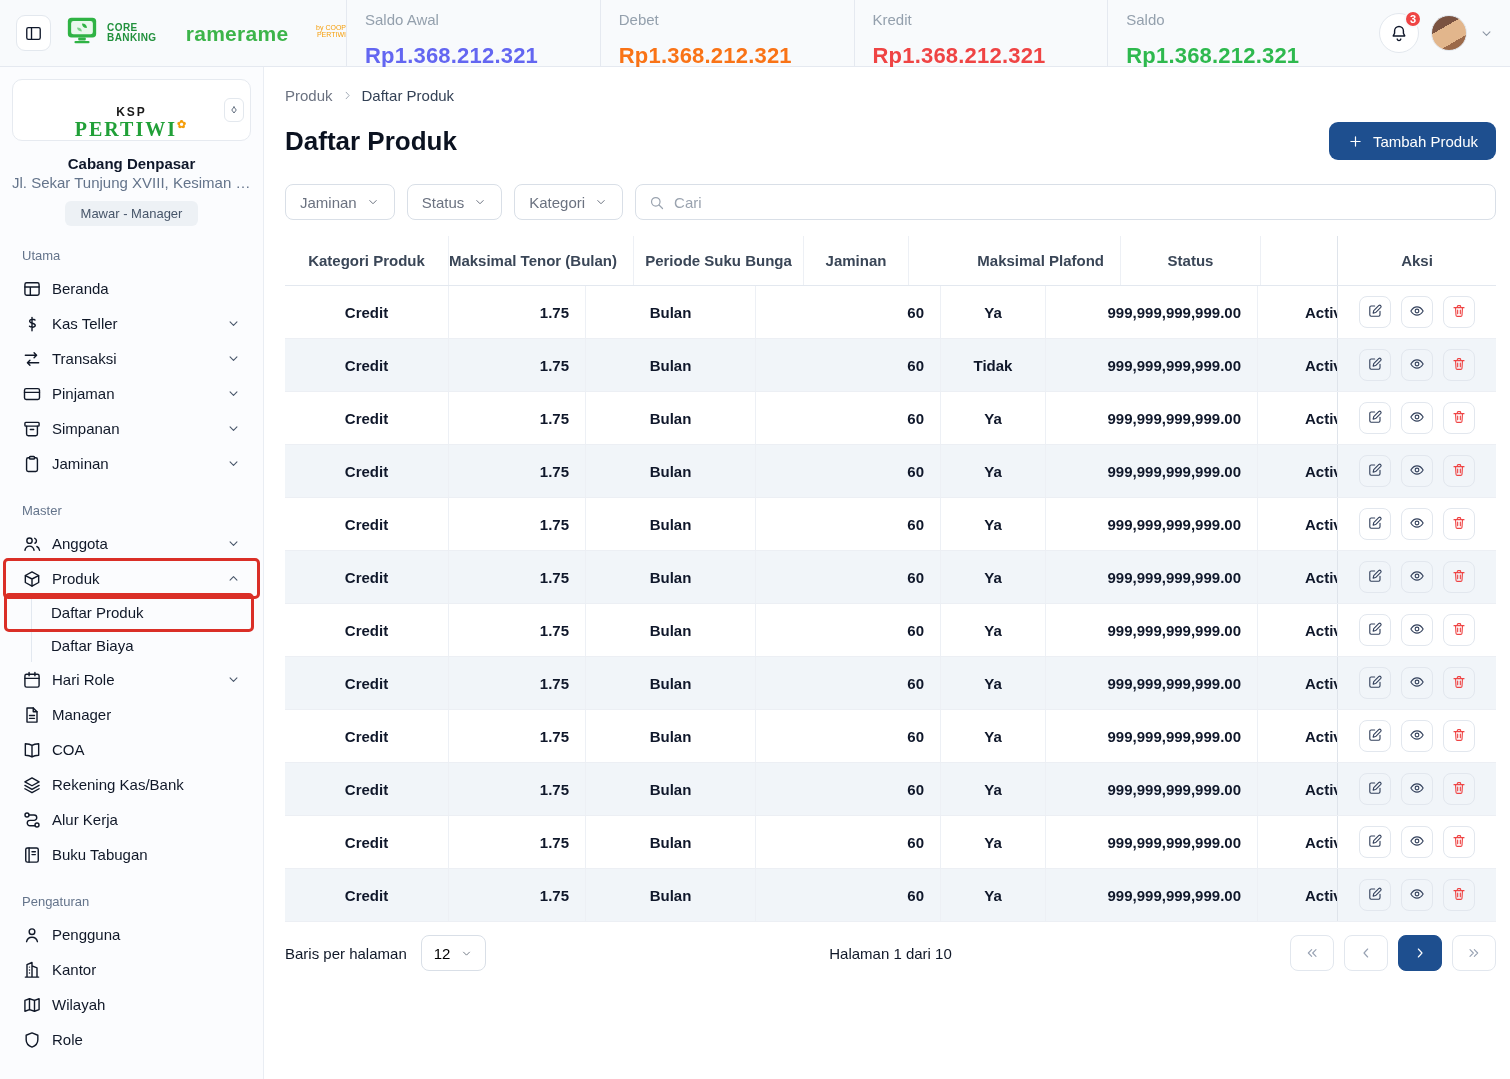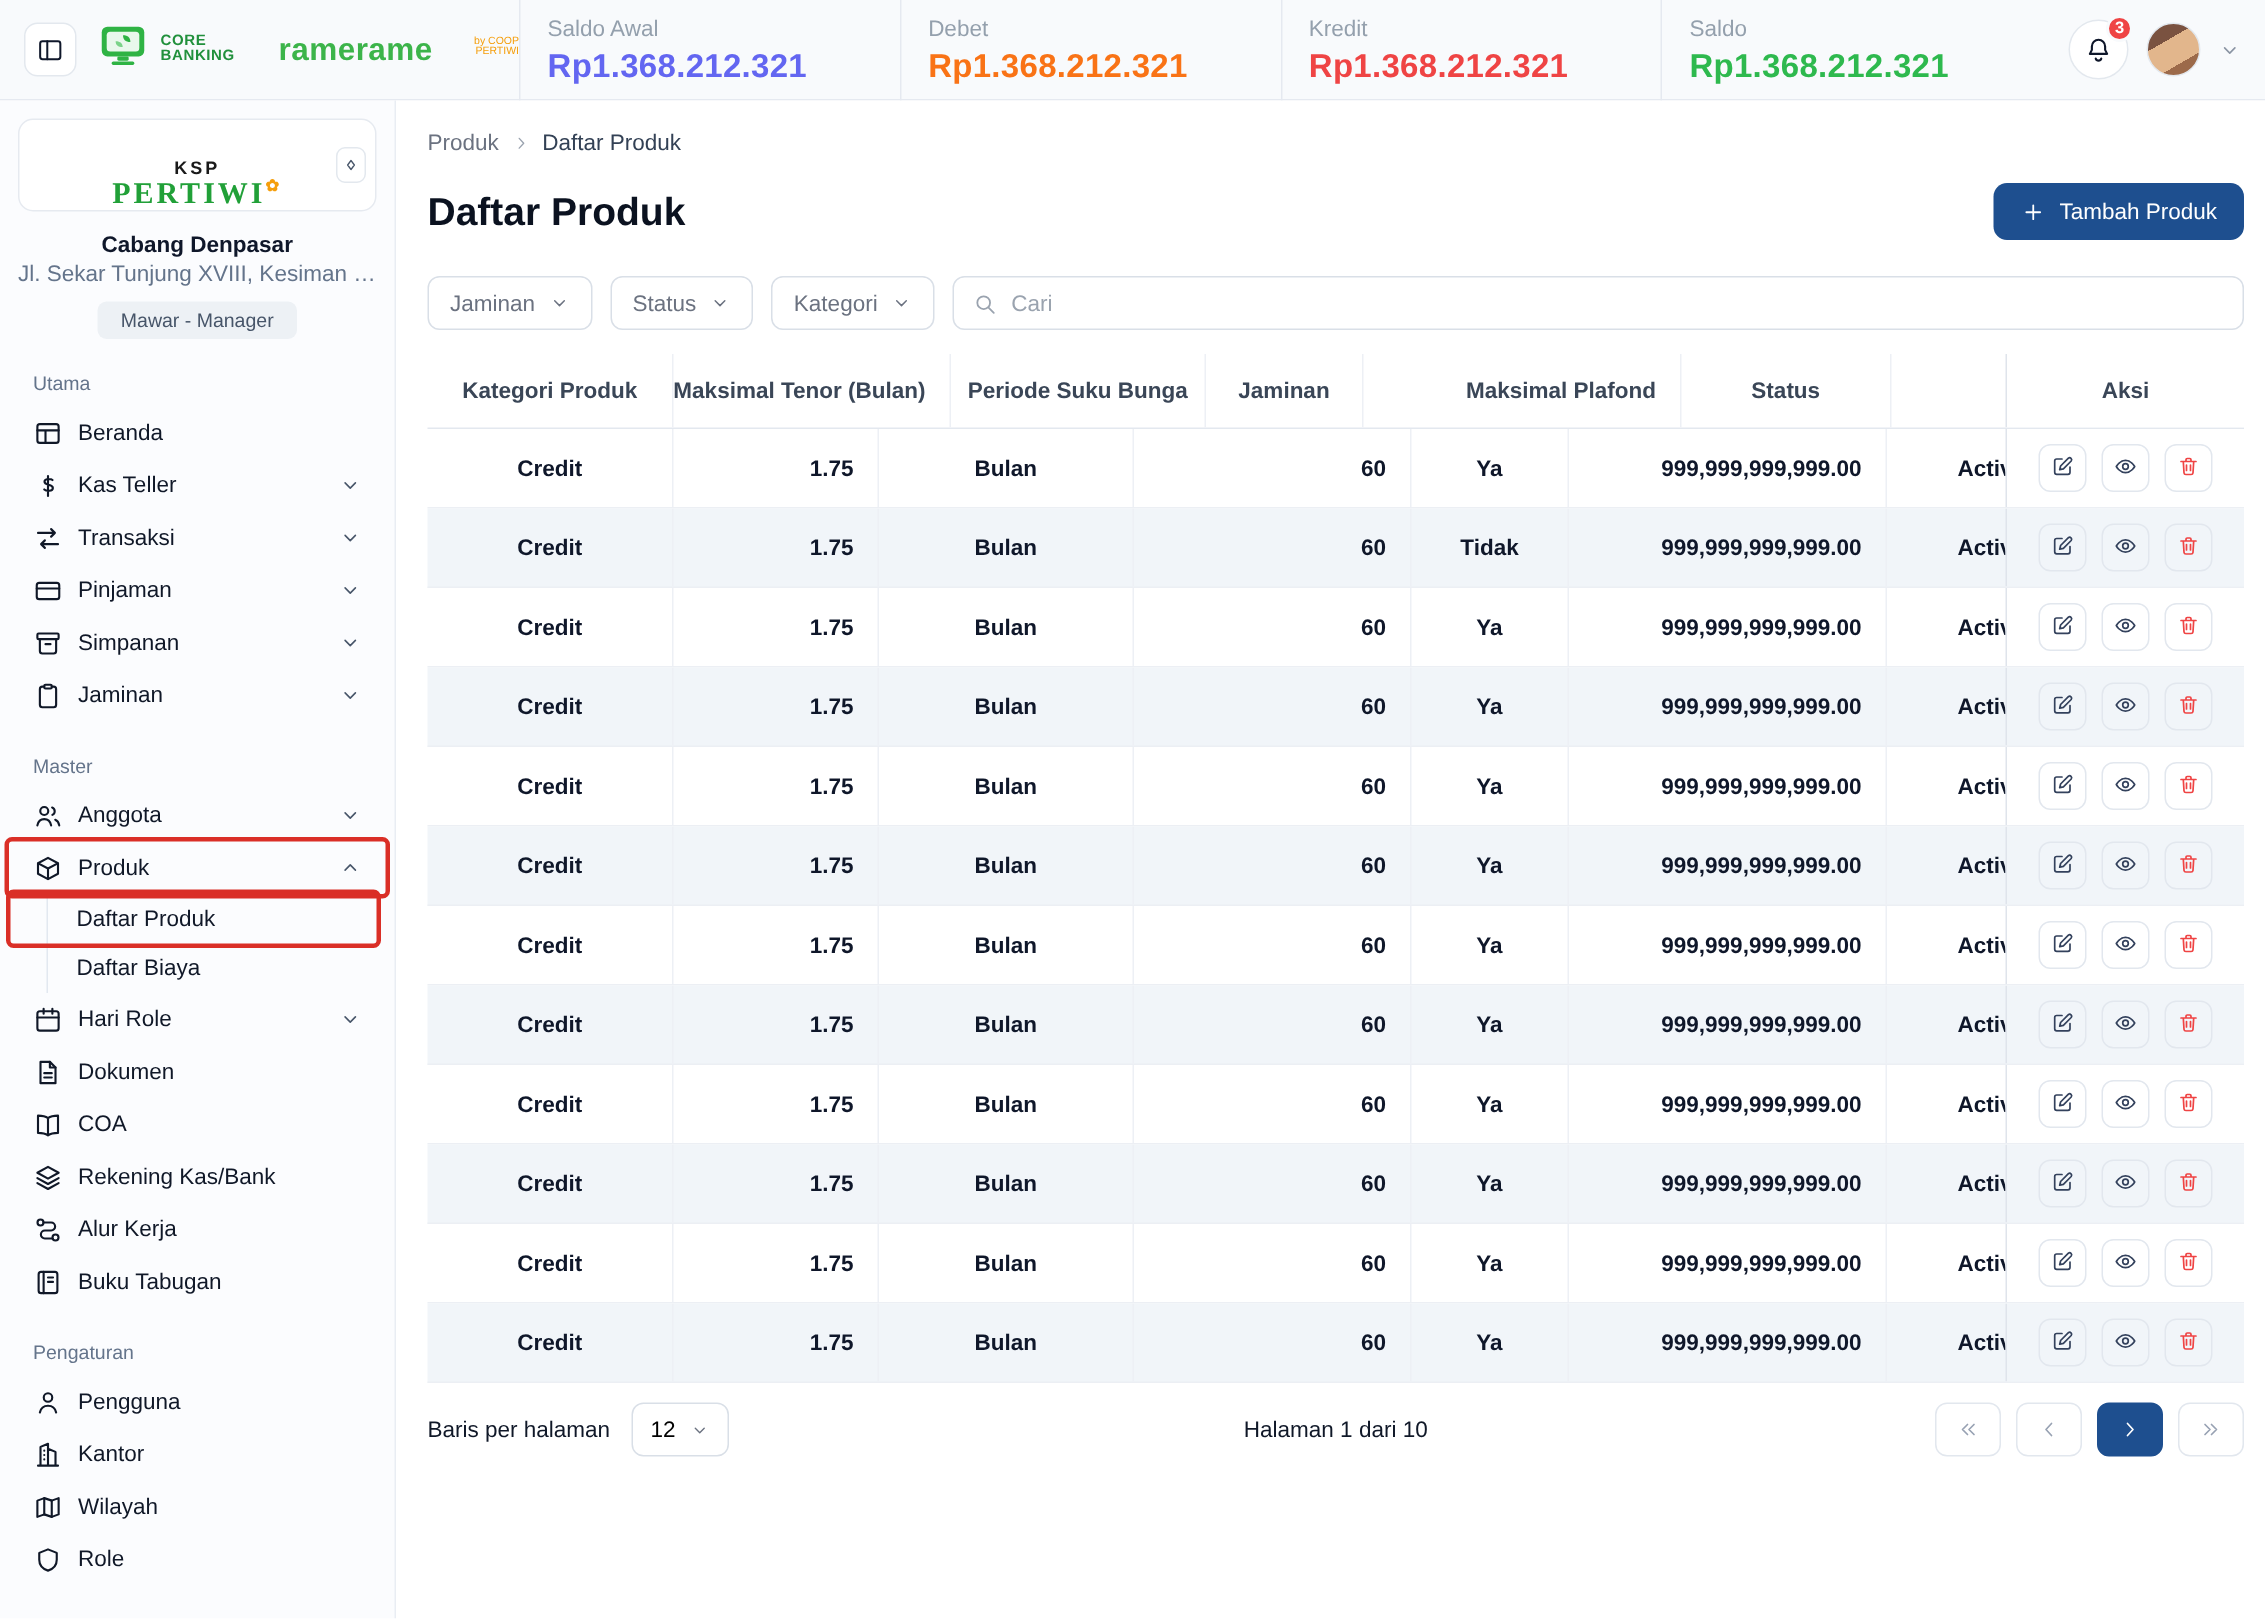--- a/index.html
+++ b/index.html
@@ -11,21 +11,21 @@
   .topbar{grid-column:1/3;display:flex;align-items:center;background:#f8fafc;border-bottom:1px solid #e5e9f0;padding:0 16px}
   .topbar-left{display:flex;align-items:center;gap:14px;width:330px;flex:none}
   .icon-btn{width:36px;height:36px;border:1px solid #e3e8ee;border-radius:9px;background:#fff;display:flex;align-items:center;justify-content:center;color:#0f172a;cursor:pointer}
   .icon-btn svg{width:19px;height:19px}
   .brand{display:flex;align-items:center;gap:8px}
   .brand-text{display:flex;flex-direction:row;line-height:1}
   .brand-line1{font-size:10px;font-weight:bold;color:#21903c;letter-spacing:.4px}
   .brand-line2{font-size:21px;font-weight:bold;color:#3cb44a;letter-spacing:.3px}
   .brand-tagline{font-size:7px;color:#f59e0b;text-align:right;margin-top:1px}
   .stats{flex:1;display:grid;grid-template-columns:repeat(4,1fr);height:100%}
-  .stat{border-left:1px solid #e5e9f0;padding:11px 18px;display:flex;flex-direction:column;justify-content:space-between;gap:3px}
+  .stat{border-left:1px solid #e5e9f0;padding:11px 18px;display:flex;flex-direction:column;justify-content:space-between;gap:15px}
   .stat-label{font-size:15px;color:#94a0ad}
   .stat-value{font-size:22px;font-weight:bold;letter-spacing:.2px}
   .topbar-right{display:flex;align-items:center;gap:12px;padding-left:18px}
   .bell-btn{position:relative;width:40px;height:40px;border-radius:50%;border:1px solid #e3e8ee;background:#fff;display:flex;align-items:center;justify-content:center;cursor:pointer;color:#0f172a}
   .bell-btn svg{width:20px;height:20px}
   .badge{position:absolute;top:-4px;right:-4px;min-width:18px;height:18px;border-radius:9px;background:#ef4444;color:#fff;font-size:11px;font-weight:bold;display:flex;align-items:center;justify-content:center;border:2px solid #f8fafc}
   .avatar{width:36px;height:36px;border-radius:50%;border:1px solid #e3e8ee;background:linear-gradient(150deg,#7a5240 0 34%,#e2b68c 34% 72%,#9c6a4a 72%)}
   .profile-chev{display:flex;color:#8a94a3}.profile-chev svg{width:15px;height:15px}
 
   
@@ -309,21 +309,21 @@
               </svg>
             </span>
           </div>
           <div class="nav-item">
             <span class="nav-ico">
               <svg viewBox="0 0 24 24" fill="none" stroke="currentColor" stroke-width="1.7" stroke-linecap="round" stroke-linejoin="round">
                 <path d="M6 3.5h7.5L18 8v12.5H6z"></path>
                 <path d="M13.5 3.5V8H18M9 12.5h6M9 16h6"></path>
               </svg>
             </span>
-            <span>Dokumen</span>
+            <span>Manager</span>
 
           </div>
           <div class="nav-item">
             <span class="nav-ico">
               <svg viewBox="0 0 24 24" fill="none" stroke="currentColor" stroke-width="1.7" stroke-linecap="round" stroke-linejoin="round">
                 <path d="M12 6.5C10 5 7.5 4.5 4 4.5v13.8c3.5 0 6 .6 8 2 2-1.4 4.5-2 8-2V4.5c-3.5 0-6 .5-8 2zM12 6.5v13.8"></path>
               </svg>
             </span>
             <span>COA</span>
 

